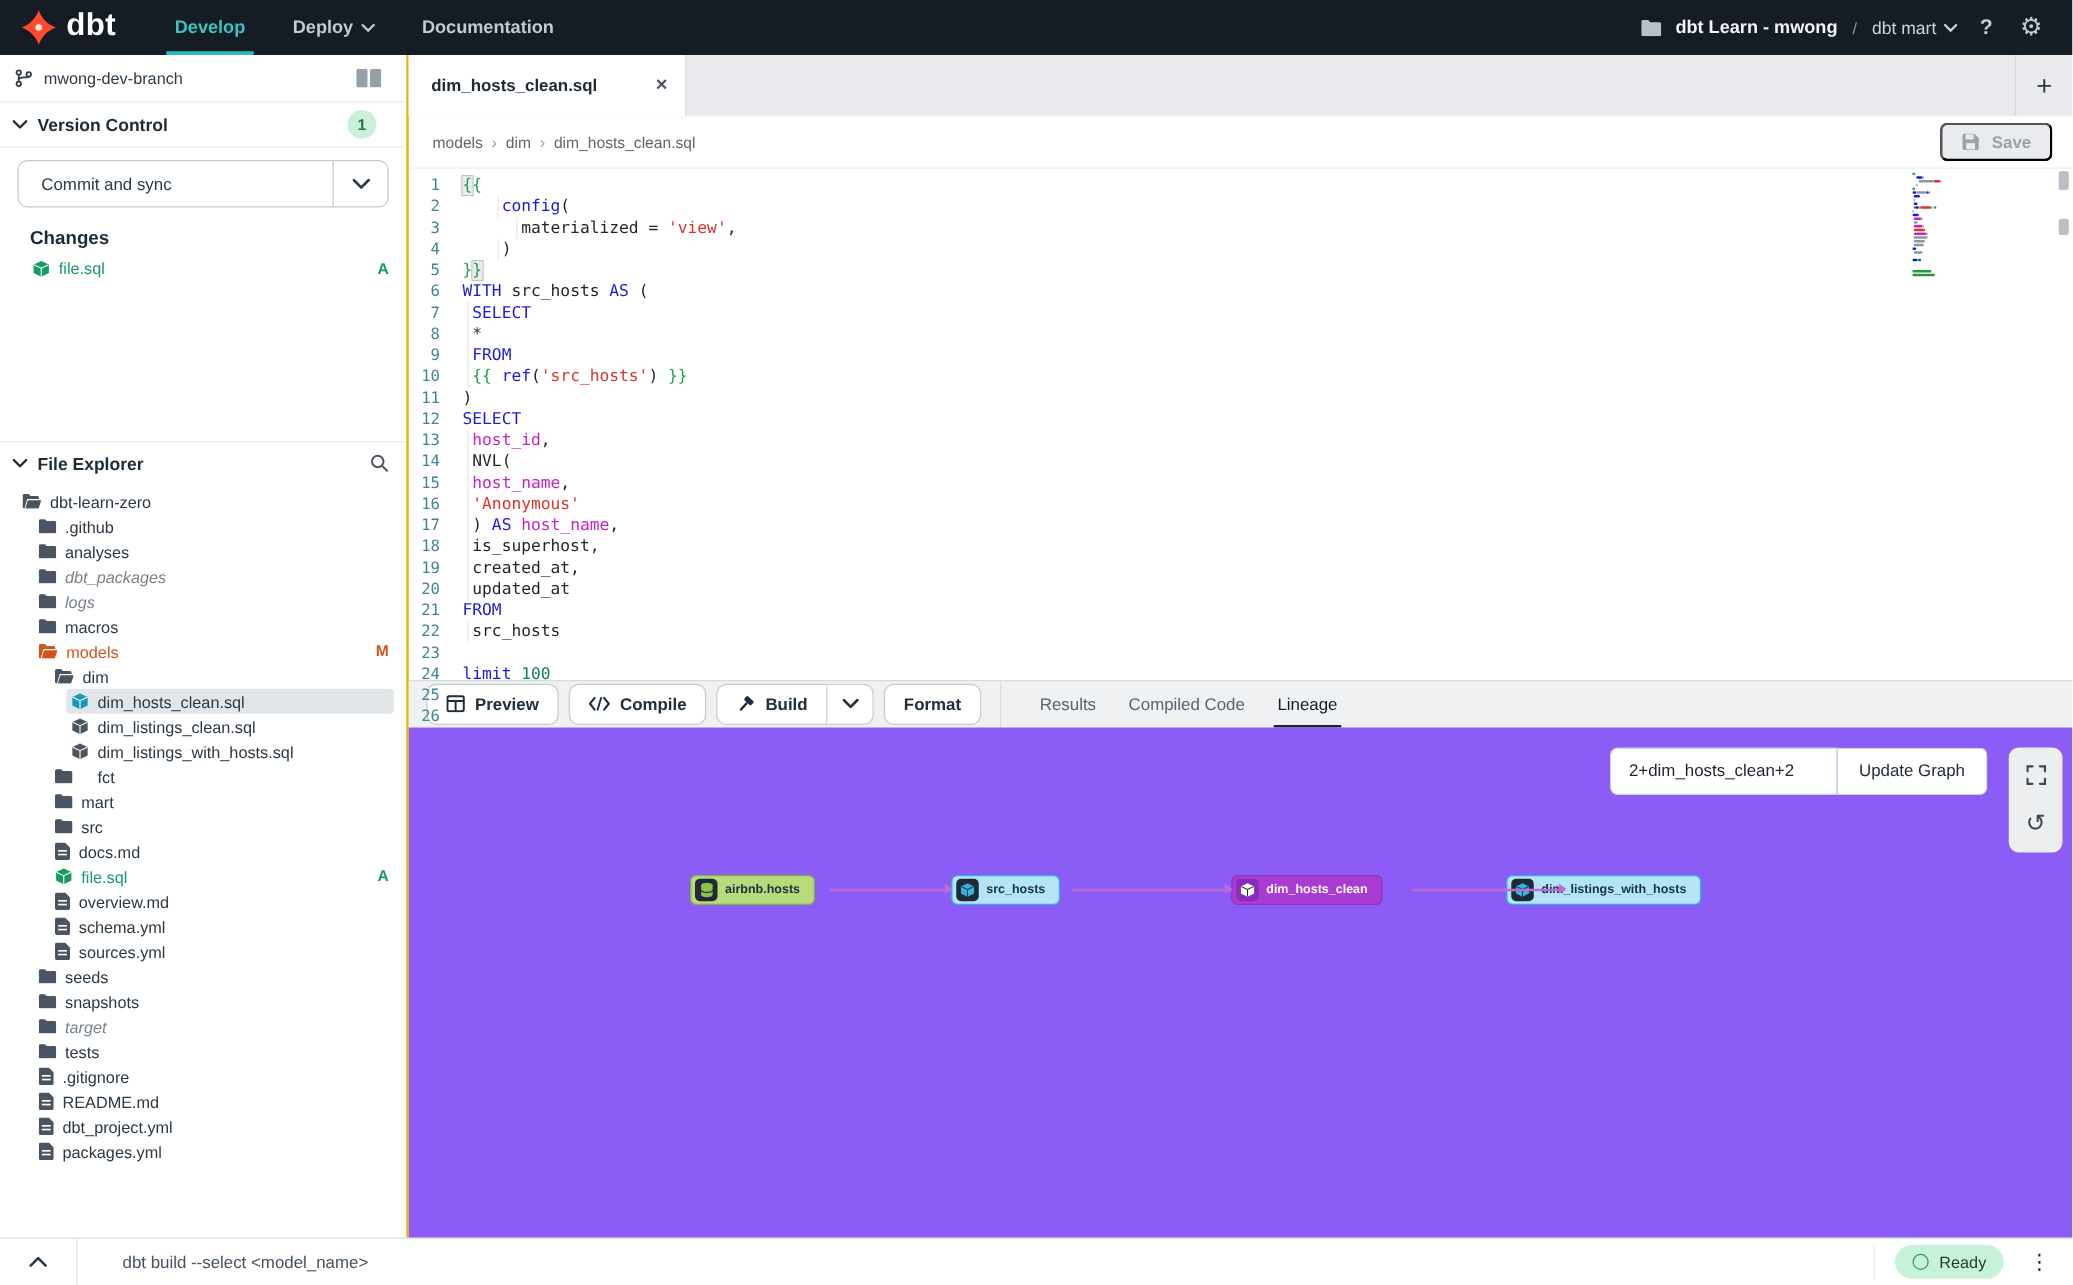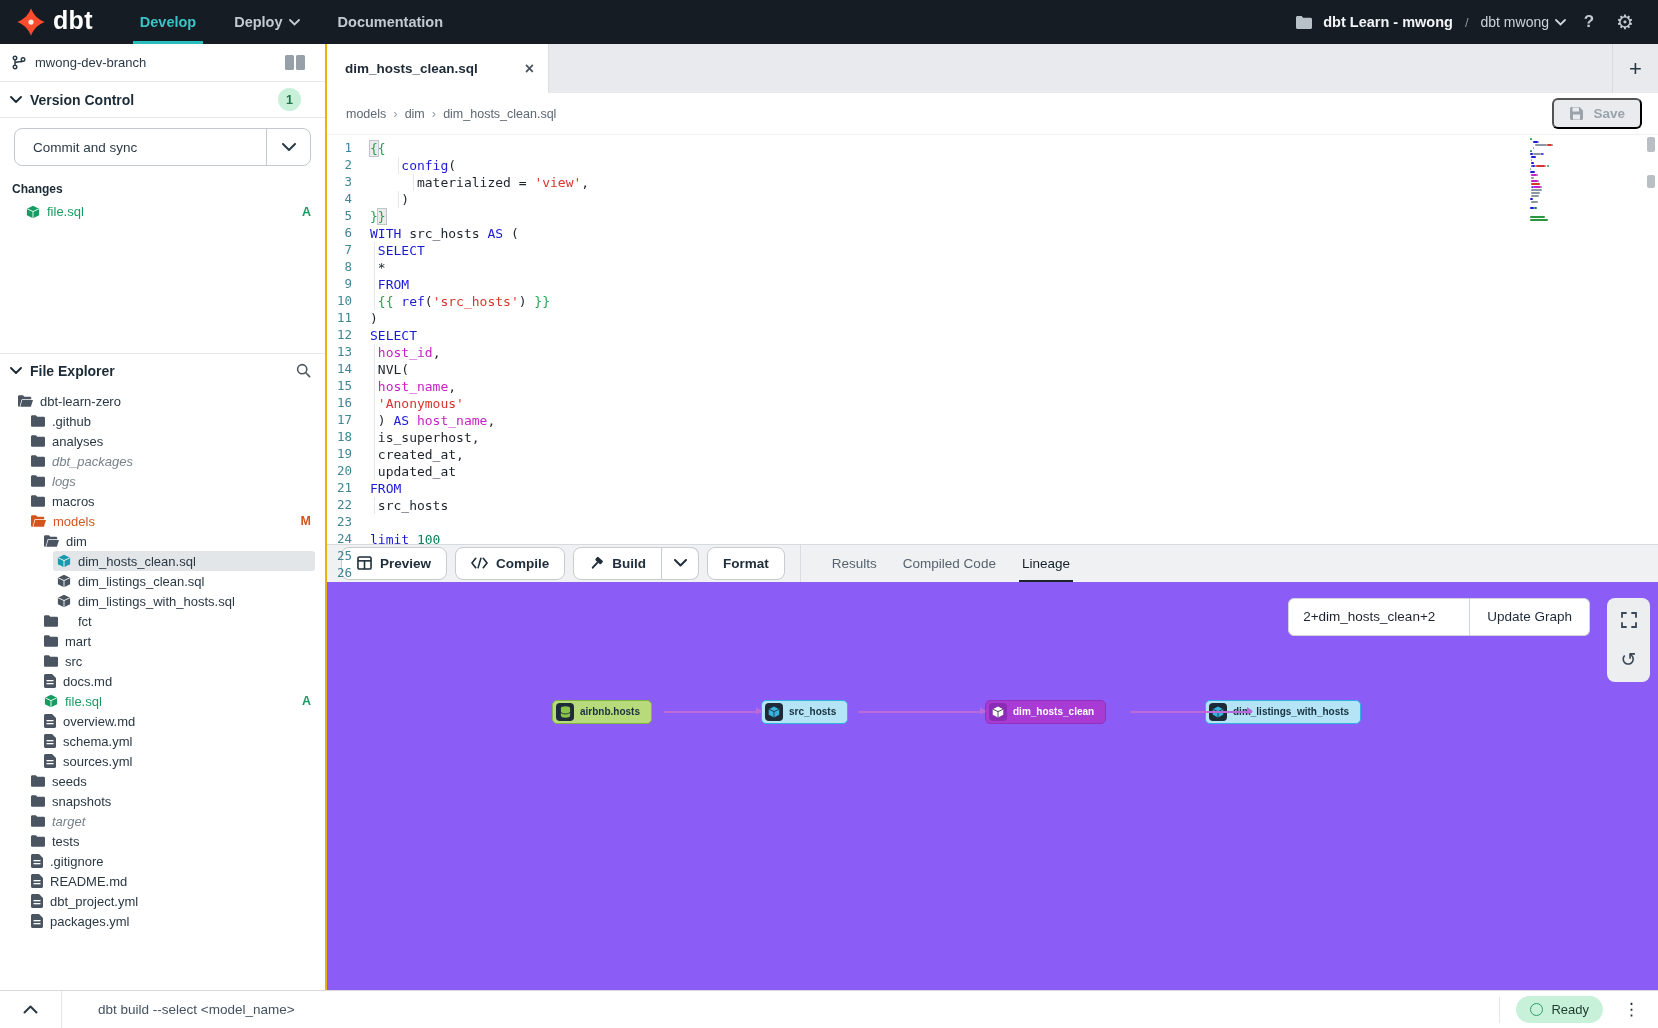--- a/index.html
+++ b/index.html
@@ -30,21 +30,21 @@
   .sidebar { flex:0 0 327px; width:327px; border-right:2px solid #eab308; display:flex; flex-direction:column; background:#fff; }
   .side-row { display:flex; align-items:center; border-bottom:1px solid #e6e9eb; }
   .branch-row { height:38px; padding:0 20px 0 12px; color:#2b3a47; font-size:13px; }
   .branch-row .grow { flex:1; padding-left:9px; }
   .section-head { height:36px; padding:0 24px 0 10px; font-size:14px; font-weight:bold; color:#1c2b36; gap:8px; }
   .count-badge { margin-left:auto; width:23px; height:23px; border-radius:50%; background:#c9f0d9; color:#20734a; font-size:12.5px; font-weight:bold; display:flex; align-items:center; justify-content:center; }
   .vc-body { height:235px; padding-top:10px; }
   .commit-btn { margin:0 14px; height:38px; border:1px solid #c3c9cf; border-radius:8px; background:#fff; display:flex; align-items:stretch; overflow:hidden; cursor:pointer; }
   .commit-label { flex:1; display:flex; align-items:center; padding-left:18px; font-size:13.5px; color:#2b3a47; }
   .commit-caret { width:44px; border-left:1px solid #c3c9cf; display:flex; align-items:center; justify-content:center; color:#2b3a47; }
-  .changes-label { padding:16px 0 6px 12px; font-size:12px; font-weight:bold; color:#1c2b36; }
+  .changes-label { padding:16px 0 6px 24px; font-size:15px; font-weight:bold; color:#1c2b36; }
   .change-row { display:flex; align-items:center; gap:7px; padding:2px 14px 2px 26px; font-size:13px; color:#169c62; cursor:pointer; }
   .change-status { margin-left:auto; font-weight:bold; color:#169c62; font-size:12.5px; }
   .fe-head { height:34px; padding:0 14px 0 10px; font-size:14px; font-weight:bold; color:#1c2b36; gap:8px; border-bottom:none; }
   .fe-head .search { margin-left:auto; }
   .tree { padding-top:4px; overflow:hidden; flex:1; }
   .tree-row { height:20px; display:flex; align-items:center; cursor:pointer; }
   .tree-inner { flex:1; display:flex; align-items:center; gap:7px; margin-right:10px; border-radius:3px; padding:0 4px; font-size:13px; color:#2a3844; height:20px; }
   .tree-inner.selected { background:#e3e6e9; }
   .tree-name.italic { font-style:italic; color:#78828b; }
   .tree-name.orange { color:#d3551c; }
@@ -151,21 +151,21 @@
       </nav>
     <div class="nav-right">
       <span class="nav-icon-btn" style="width:18px">
         <svg width="16" height="13" viewBox="0 0 16 13">
             <path d="M0 1.5 C0 .7 .7 0 1.5 0 H5.6 L7.2 1.7 H14.5 C15.3 1.7 16 2.4 16 3.2 V11.5 C16 12.3 15.3 13 14.5 13 H1.5 C.7 13 0 12.3 0 11.5 Z" fill="#b9c1c8"></path>
           </svg>
       </span>
       <span class="proj-name">dbt Learn - mwong</span>
       <span class="proj-sep">/</span>
       <span class="proj-env">
-        <span>dbt mwong</span>
+        <span>dbt mart</span>
         <svg width="11" height="7" viewBox="0 0 11 7">
             <polyline points="1,1 5.5,5.5 10,1" fill="none" stroke="#ced4da" stroke-width="1.8" stroke-linecap="round"></polyline>
           </svg>
       </span>
       <span class="nav-icon-btn help-glyph">?</span>
       <span class="nav-icon-btn gear-glyph">⚙</span>
     </div>
   </header>
 
   <div class="workspace">

